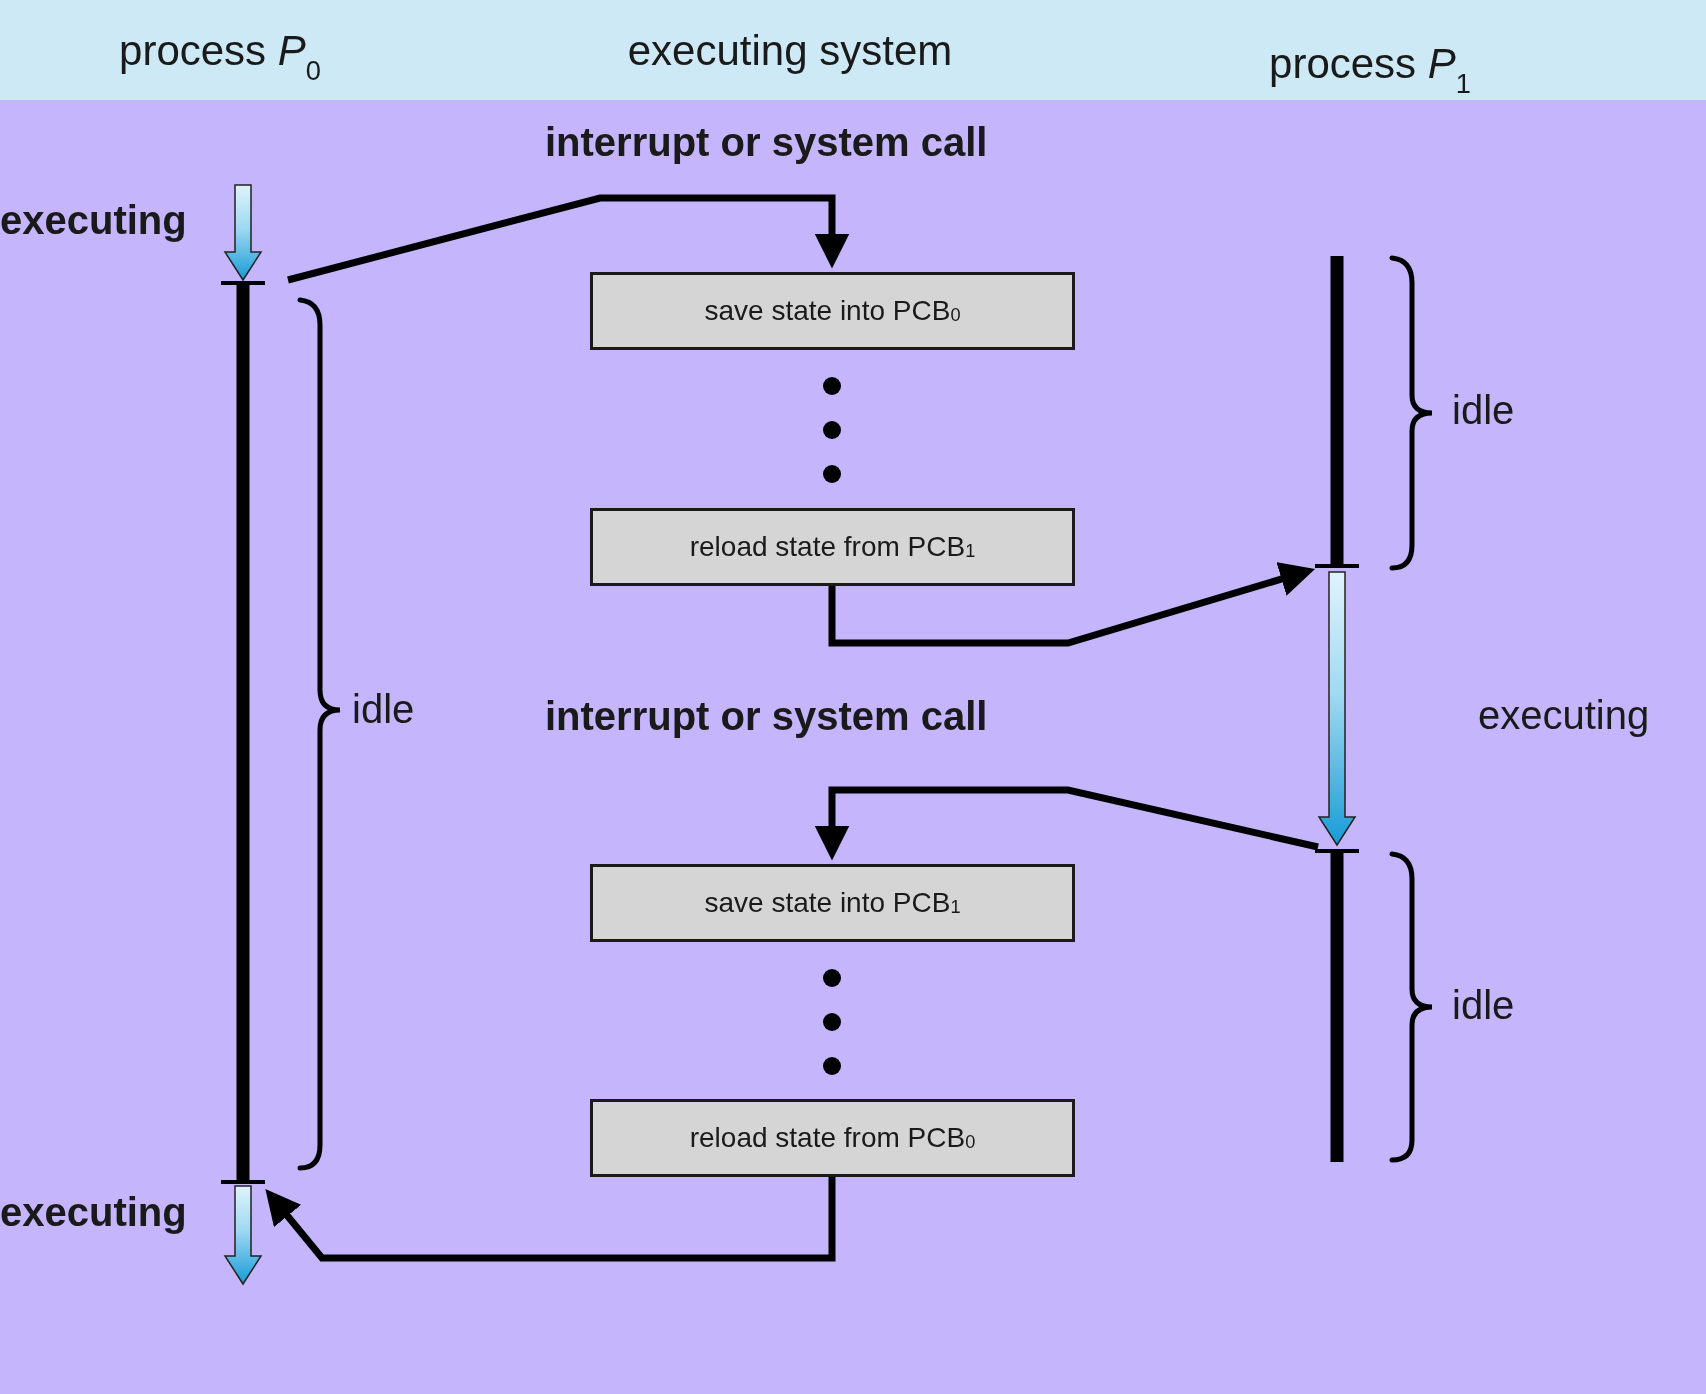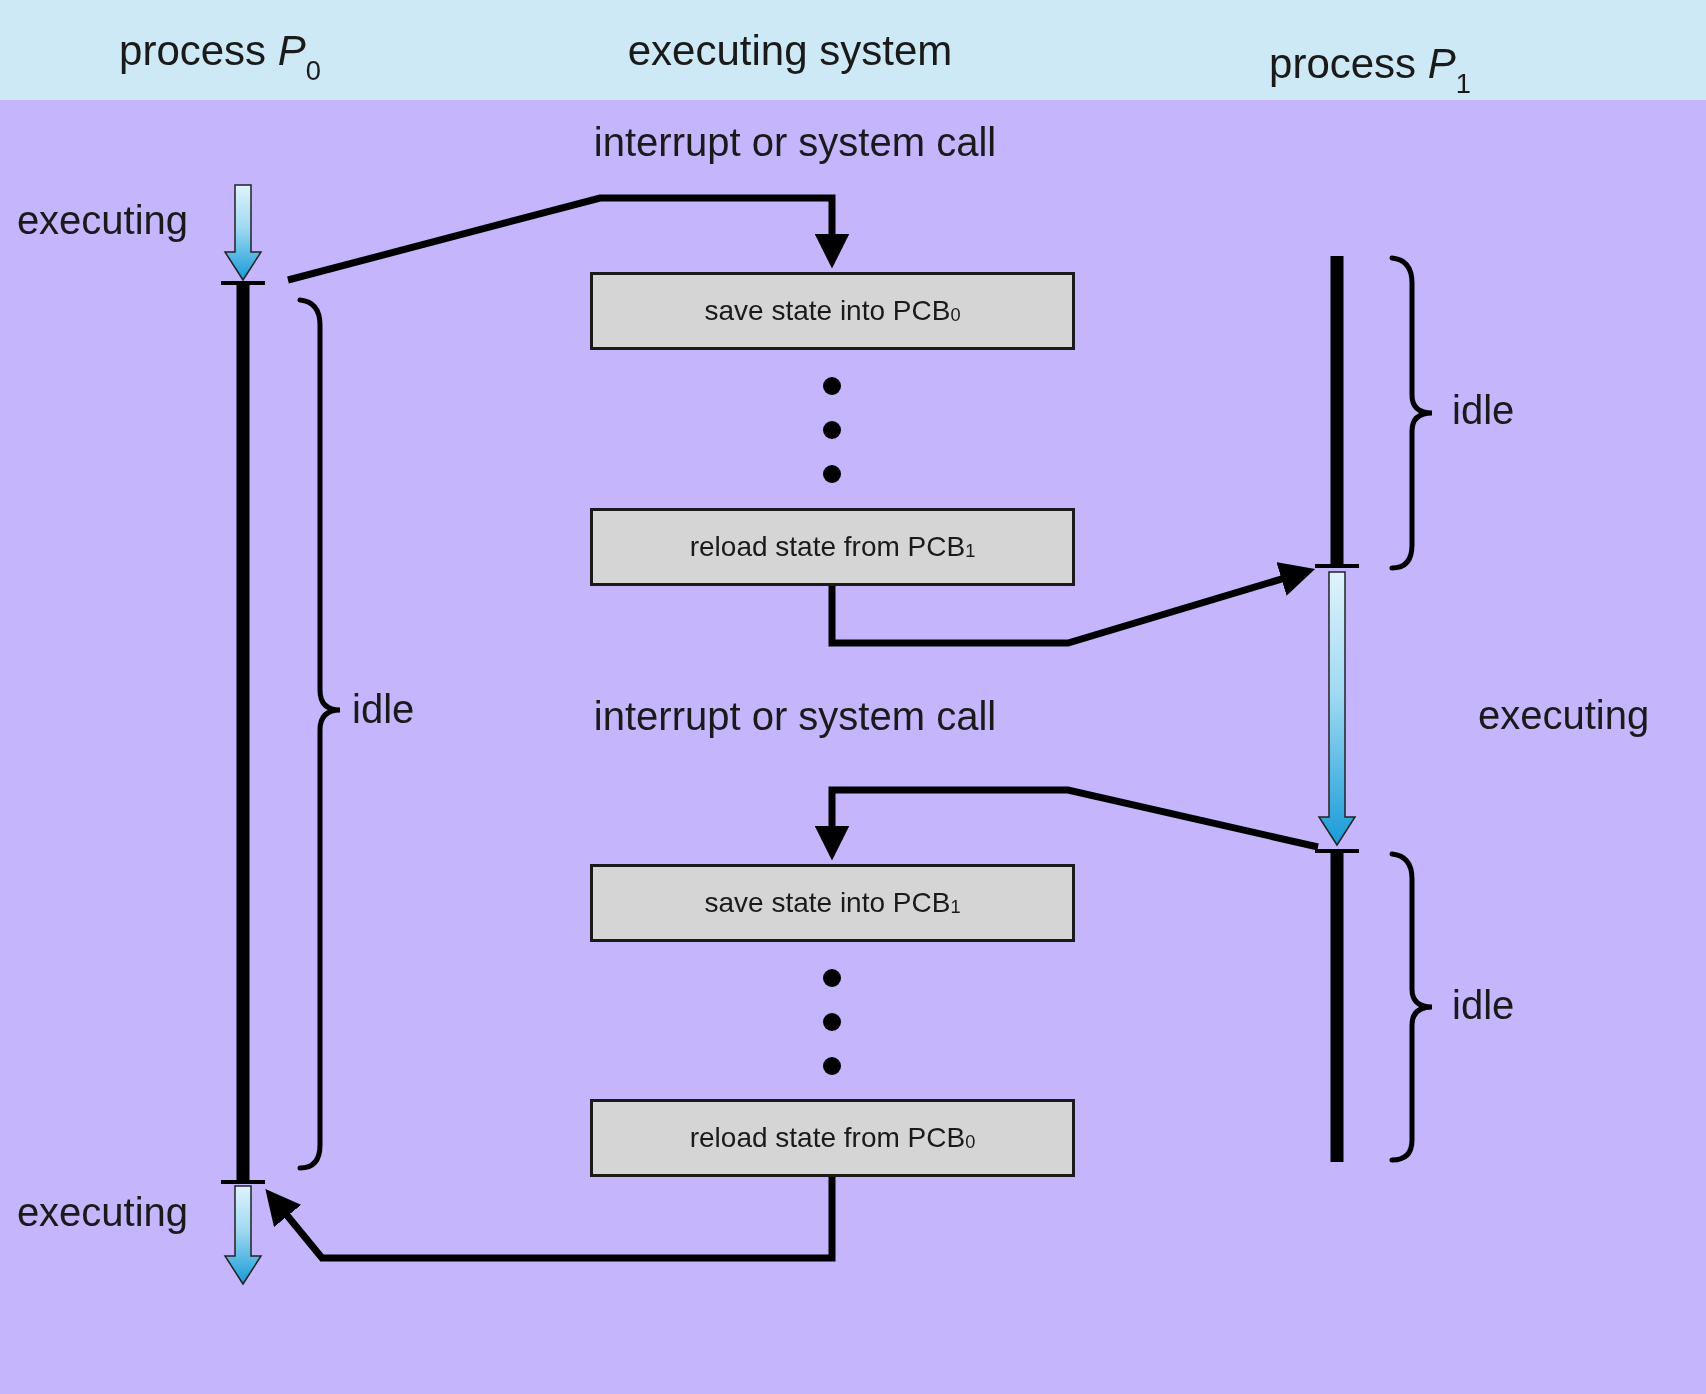--- a/index.html
+++ b/index.html
@@ -3,21 +3,21 @@
 <meta charset="utf-8">
 <style>
   * { margin:0; padding:0; box-sizing:border-box; }
   html,body { background:#ffffff; }
   body { font-family:"Liberation Sans", sans-serif; color:#1a1a1a; }
   .stage { position:relative; width:1706px; height:1394px; background:#c4b5fd; overflow:hidden; }
   .abs { position:absolute; }
   .hdr-bar { background:var(--header-bg,#cde9f6); }
   .hlabel { font-size:42px; text-align:center; white-space:nowrap; }
   .lbl { font-size:40px; white-space:nowrap;text-align:right; }
-  .ctr { text-align:center; }
+  .ctr { text-align:left;font-weight:bold; }
   .box { background:var(--box-fill,#d5d5d5); border:3px solid #1a1a1a;
          display:flex; align-items:center; justify-content:center;
          font-size:28px; white-space:nowrap; }
   .pvar { font-style:italic; }
   sub.s { font-size:65%; position:relative; bottom:-0.22em; line-height:0; }
   svg.layer { position:absolute; left:0; top:0; }
 </style>
 </head>
 <body>
 

